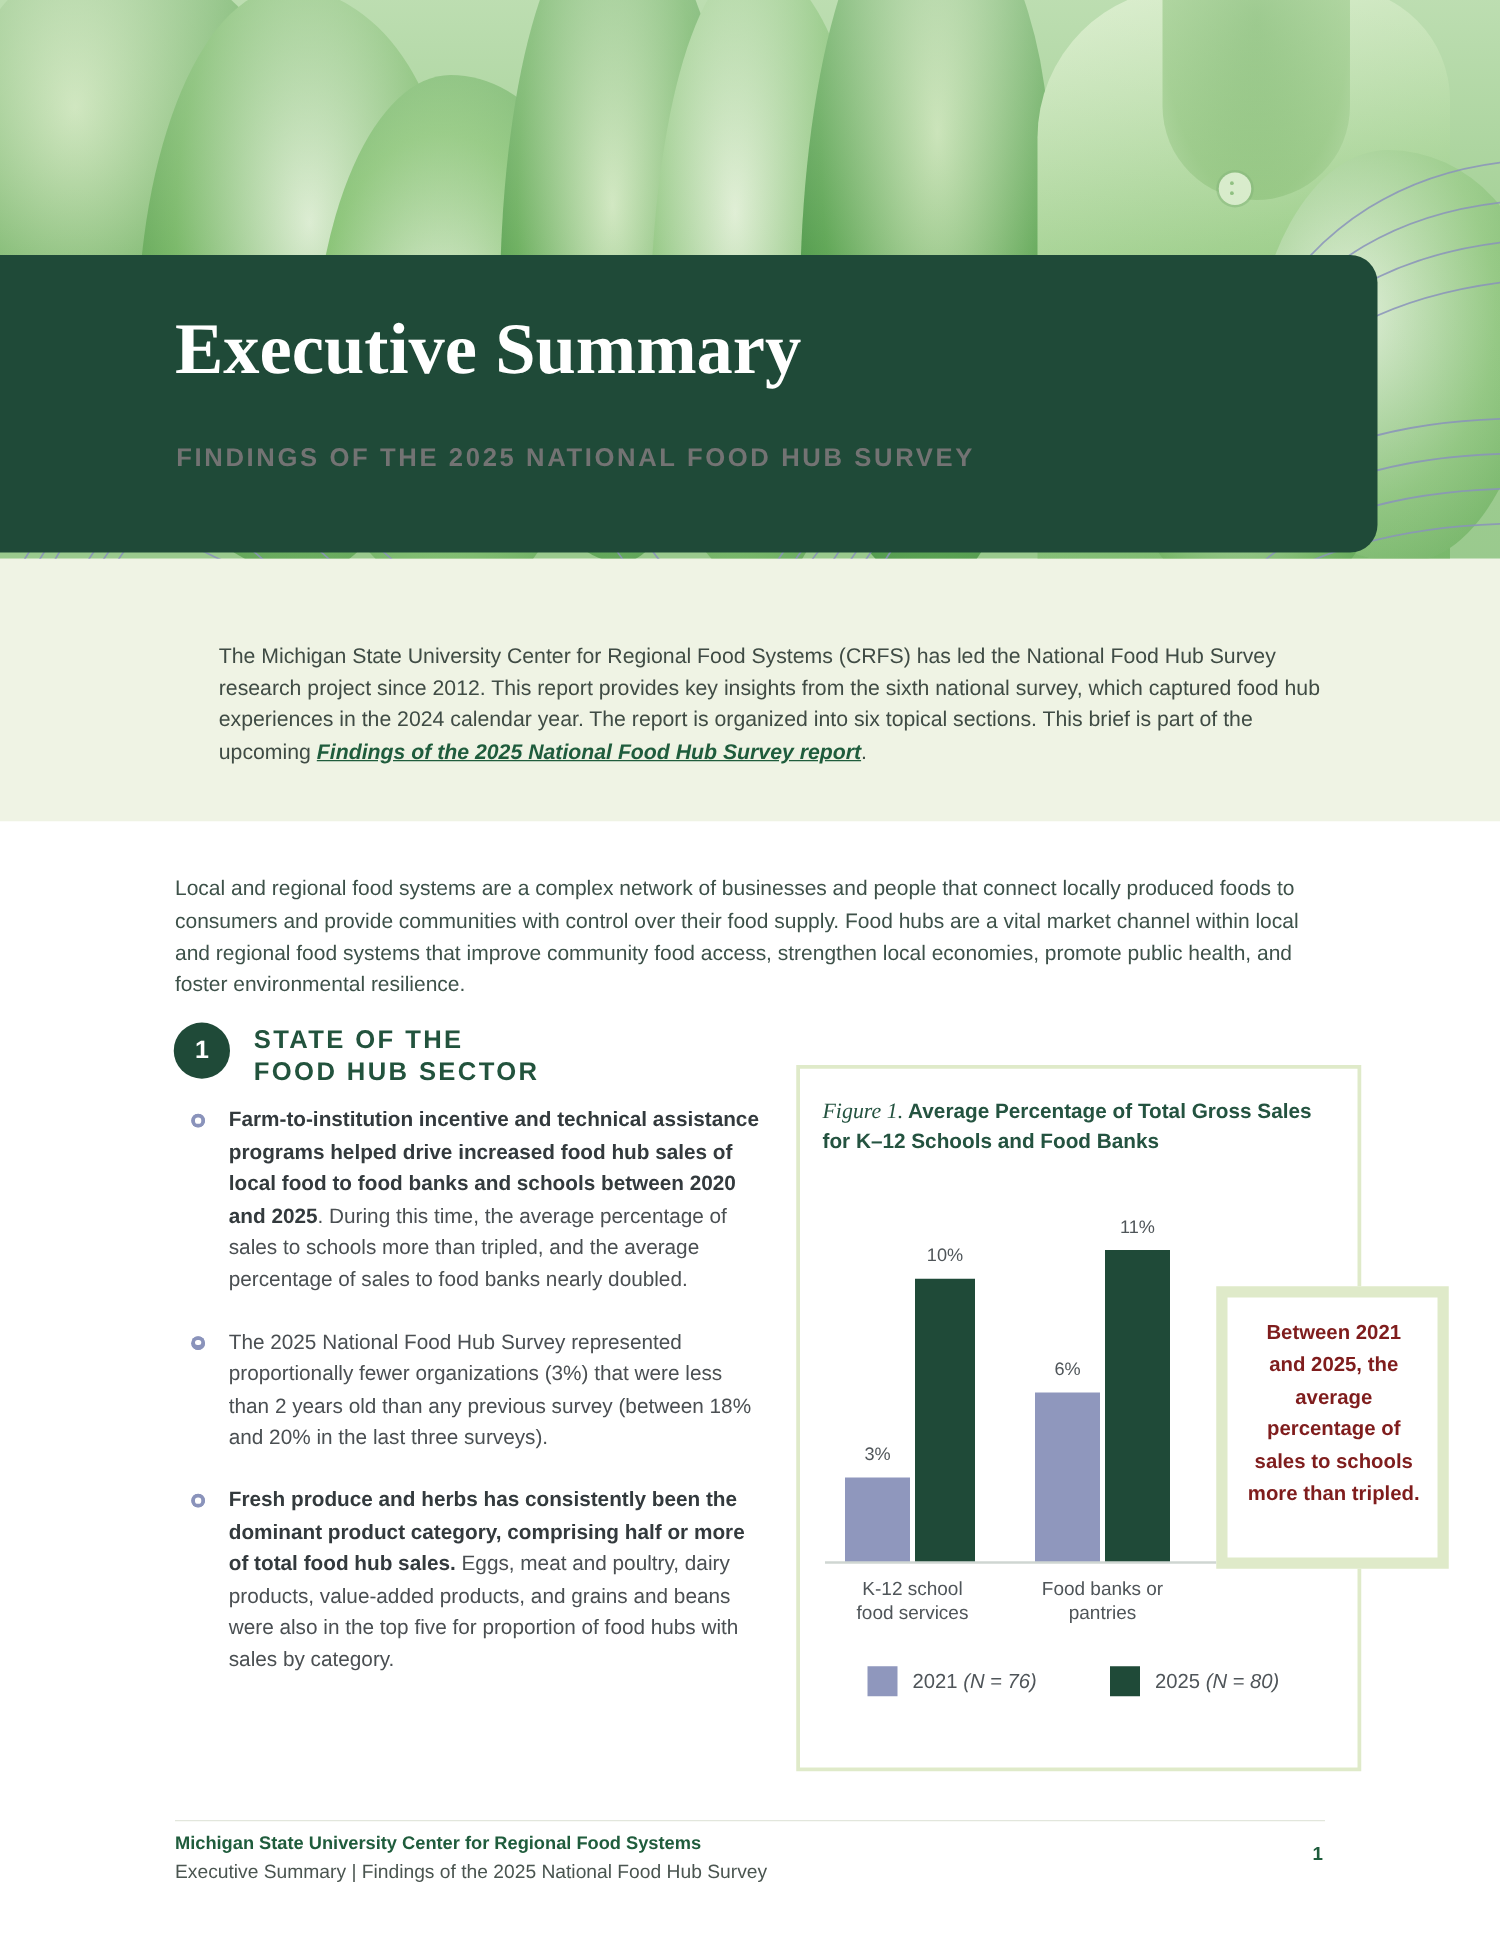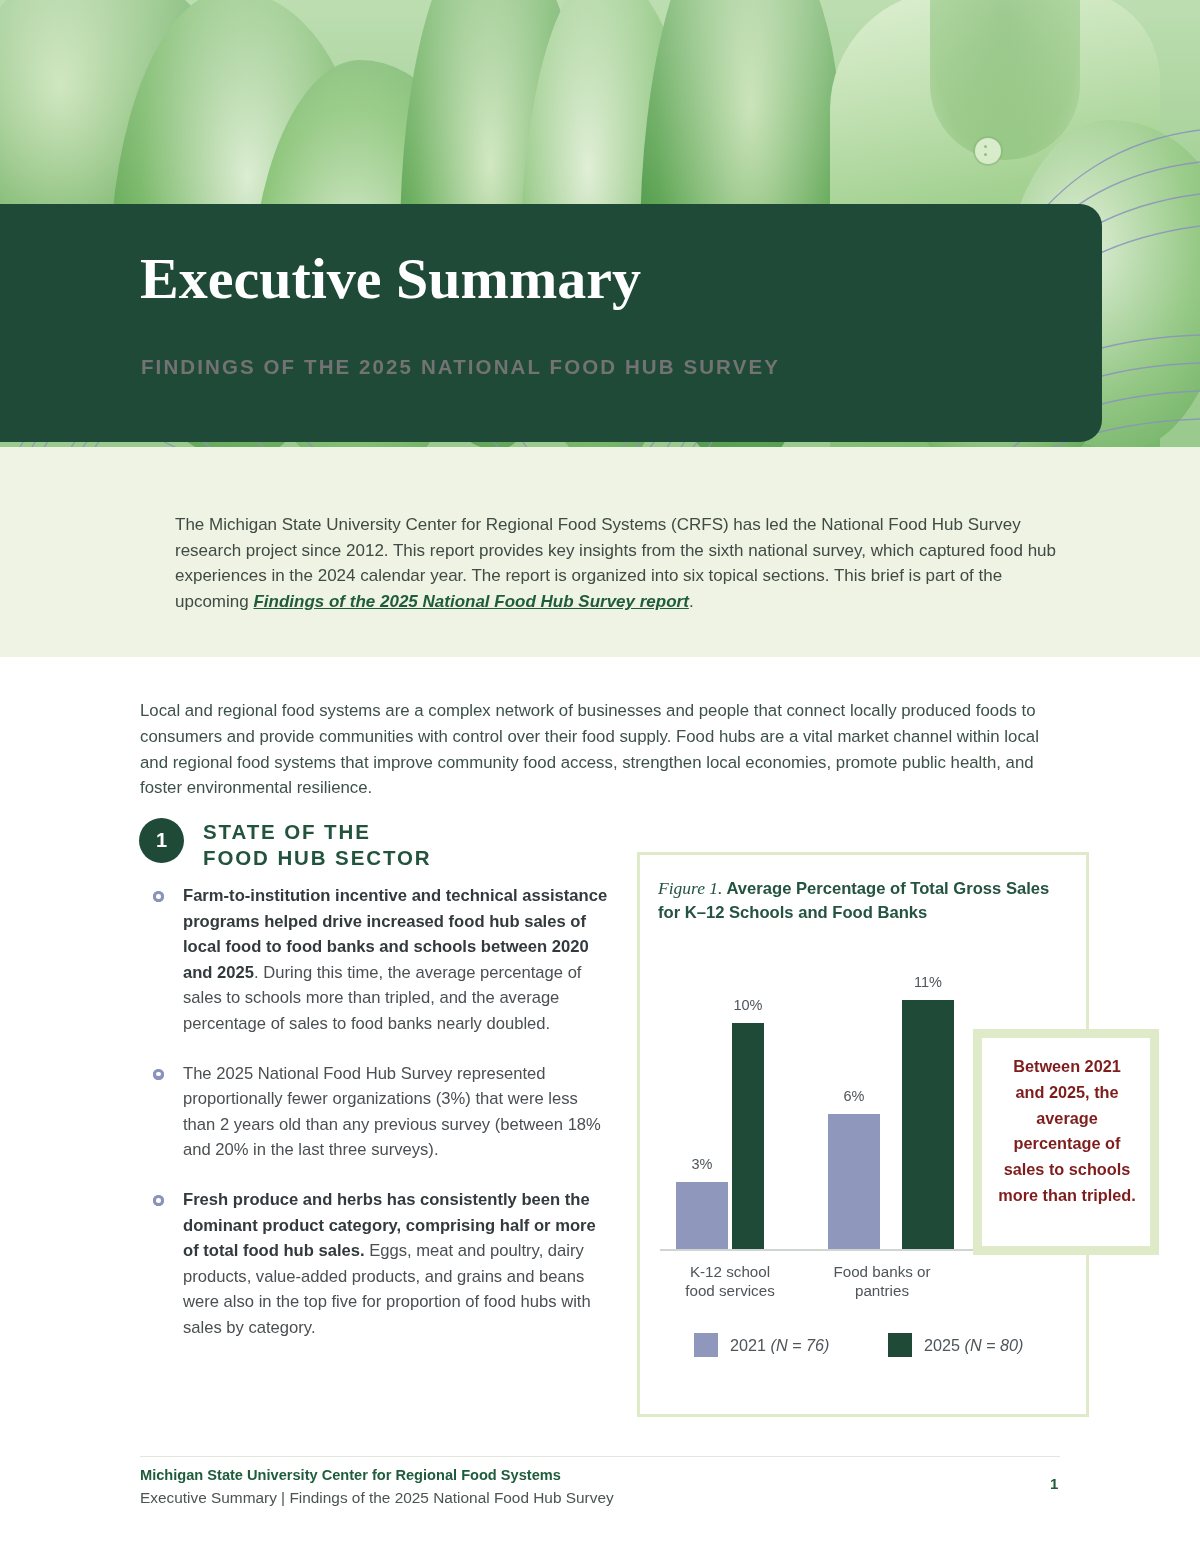--- a/index.html
+++ b/index.html
@@ -218,27 +218,27 @@
     </div>
   </div>
 
   <div class="fig-panel"></div>
   <div class="fig-caption"><span class="fignum">Figure 1.</span><span> Average Percentage of Total Gross Sales for K–12 Schools and Food Banks</span></div>
 
   <div class="plot" id="plot">
       <div class="bar" style="left: 16px; width: 52px; height: 68px; background: rgb(143, 151, 189);">
         <span class="val">3%</span>
       </div>
-      <div class="bar" style="left: 72px; width: 32px; height: 227px; background: rgb(31, 74, 56);">
+      <div class="bar" style="left: 72px; width: 48px; height: 227px; background: rgb(31, 74, 56);">
         <span class="val">10%</span>
       </div>
       <div class="bar" style="left: 168px; width: 52px; height: 136px; background: rgb(143, 151, 189);">
         <span class="val">6%</span>
       </div>
-      <div class="bar" style="left: 224px; width: 52px; height: 250px; background: rgb(31, 74, 56); margin-left: 18px;">
+      <div class="bar" style="left: 224px; width: 52px; height: 250px; background: rgb(31, 74, 56);">
         <span class="val">11%</span>
       </div>
     </div>
   <div class="axisline"></div>
   <div id="grouplabels">
       <div class="grp-label" style="left: 662px; top: 1262px; width: 136px;"><span>K-12 school</span><br><span>food services</span></div>
       <div class="grp-label" style="left: 814px; top: 1262px; width: 136px;"><span>Food banks or</span><br><span>pantries</span></div>
     </div>
   <div class="legend" id="legend">
       <div class="lg-item" style="left: 0px;">

